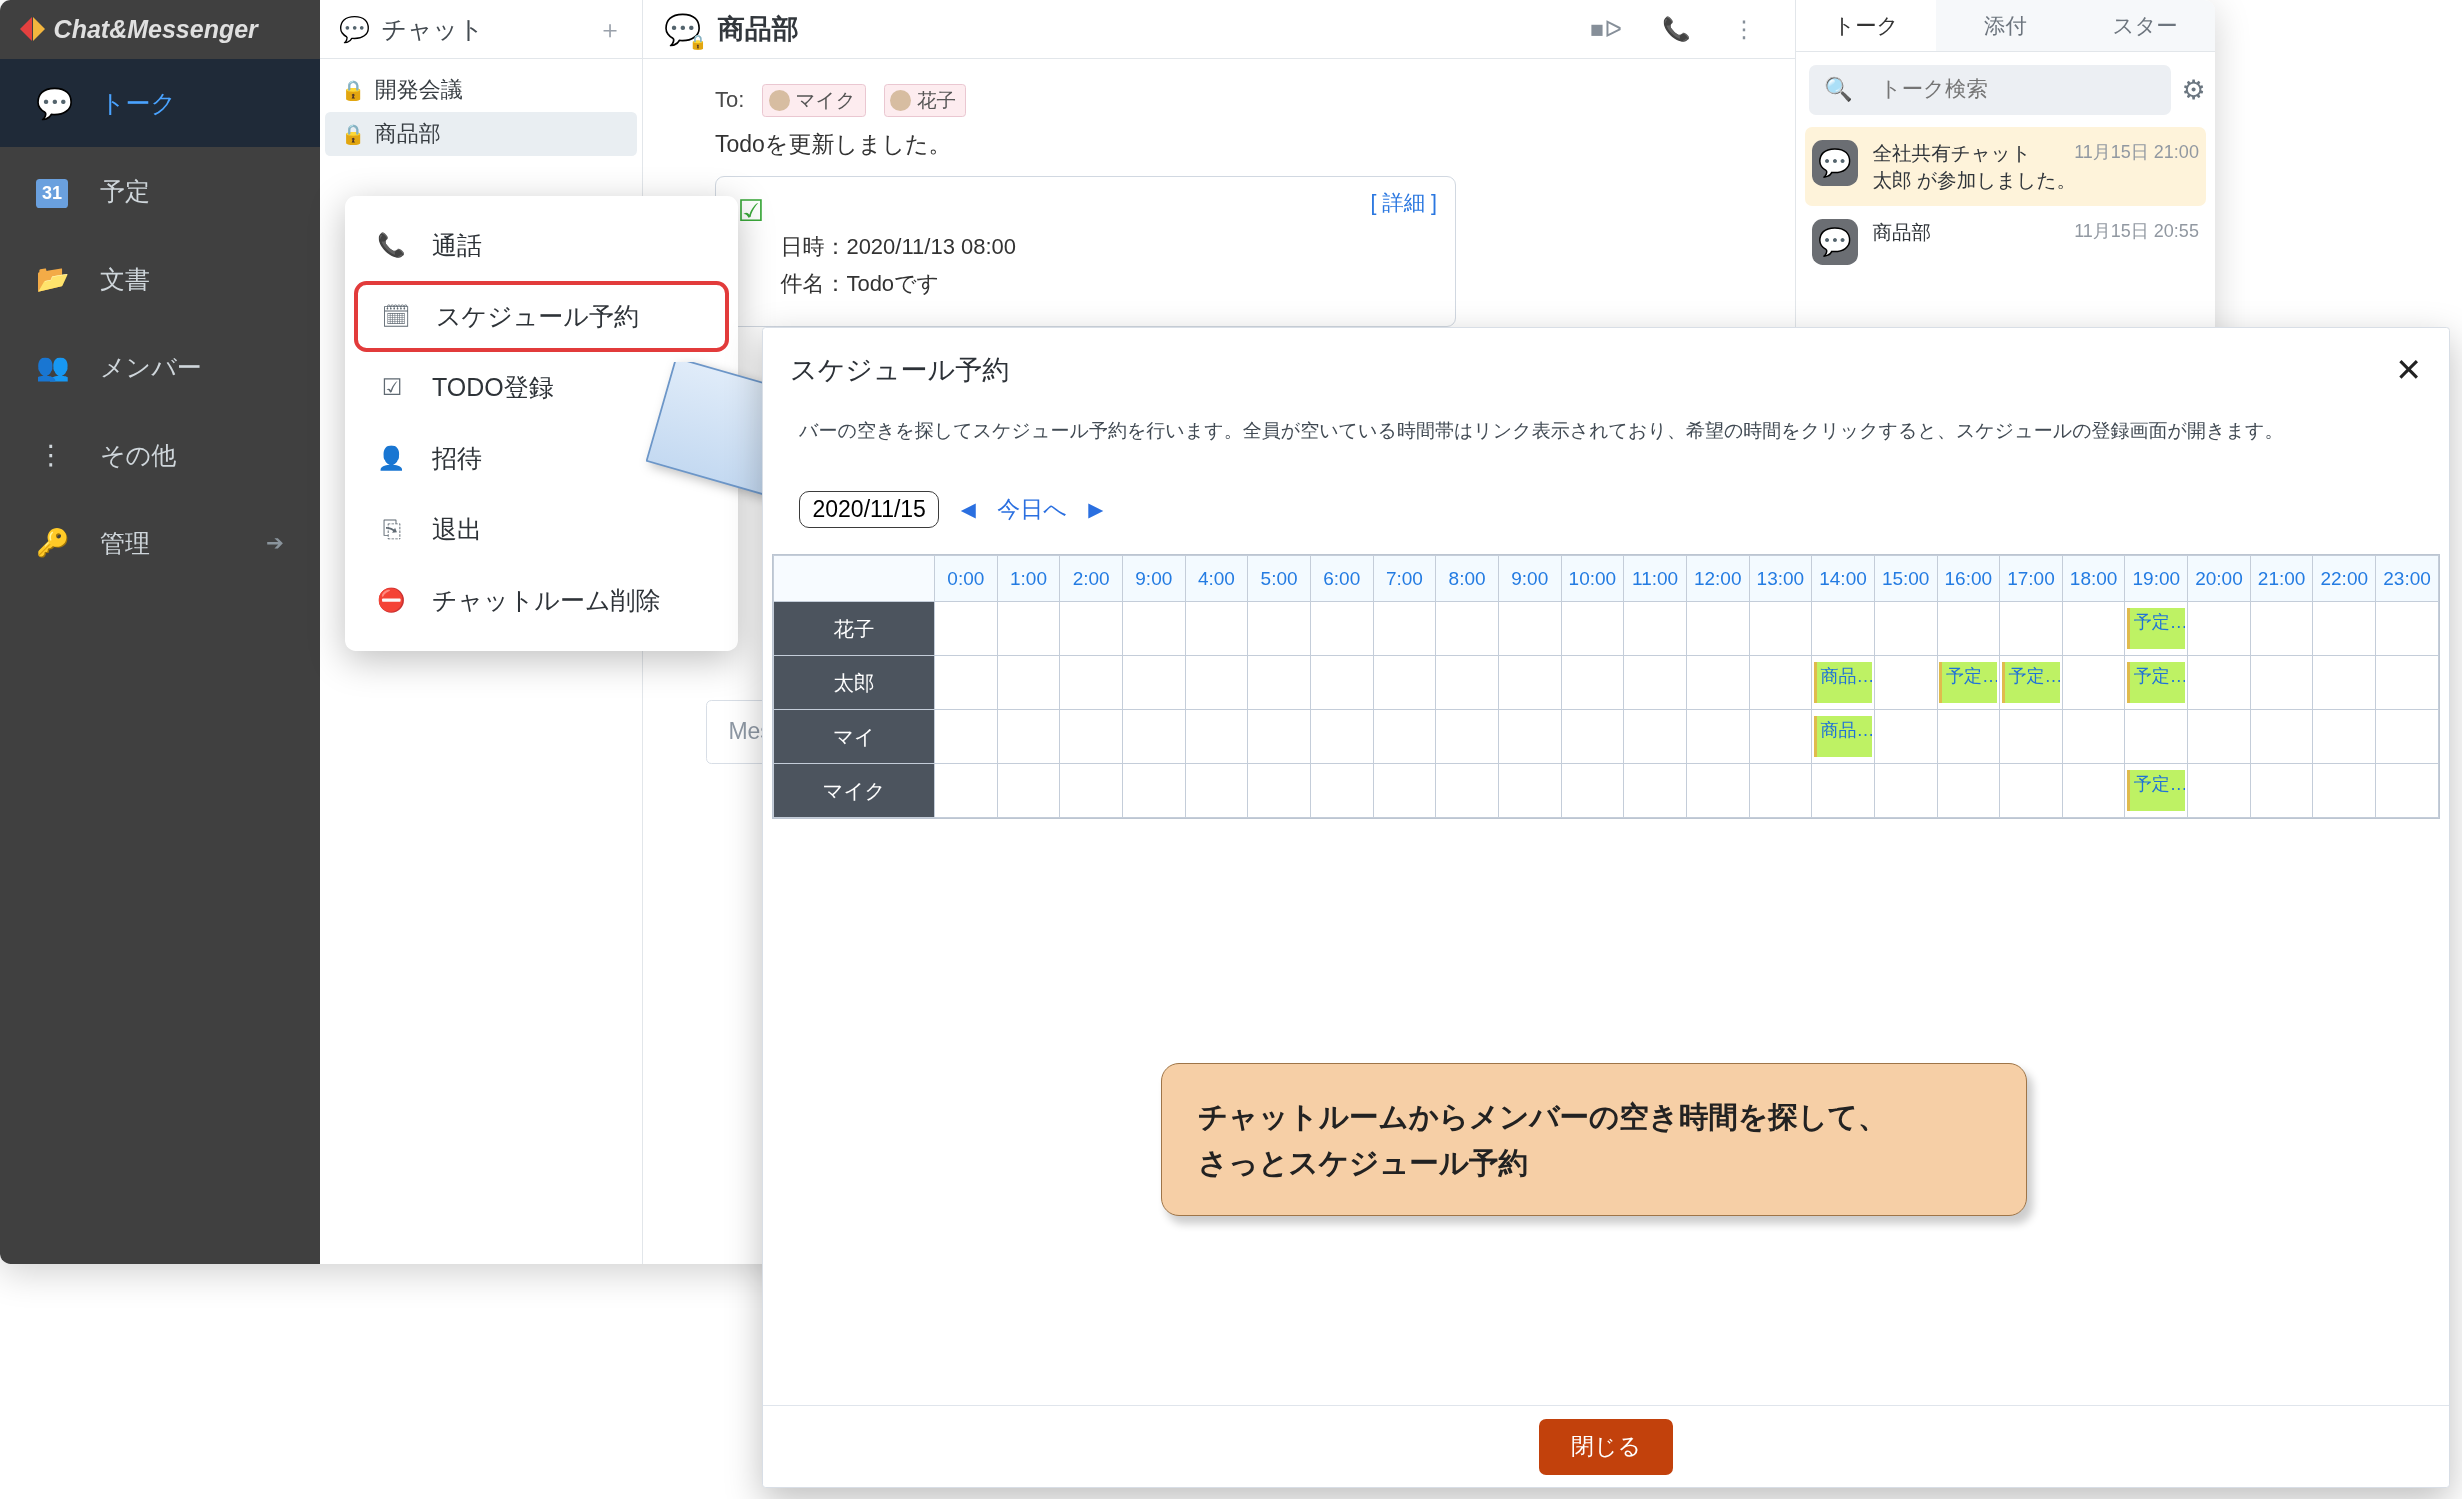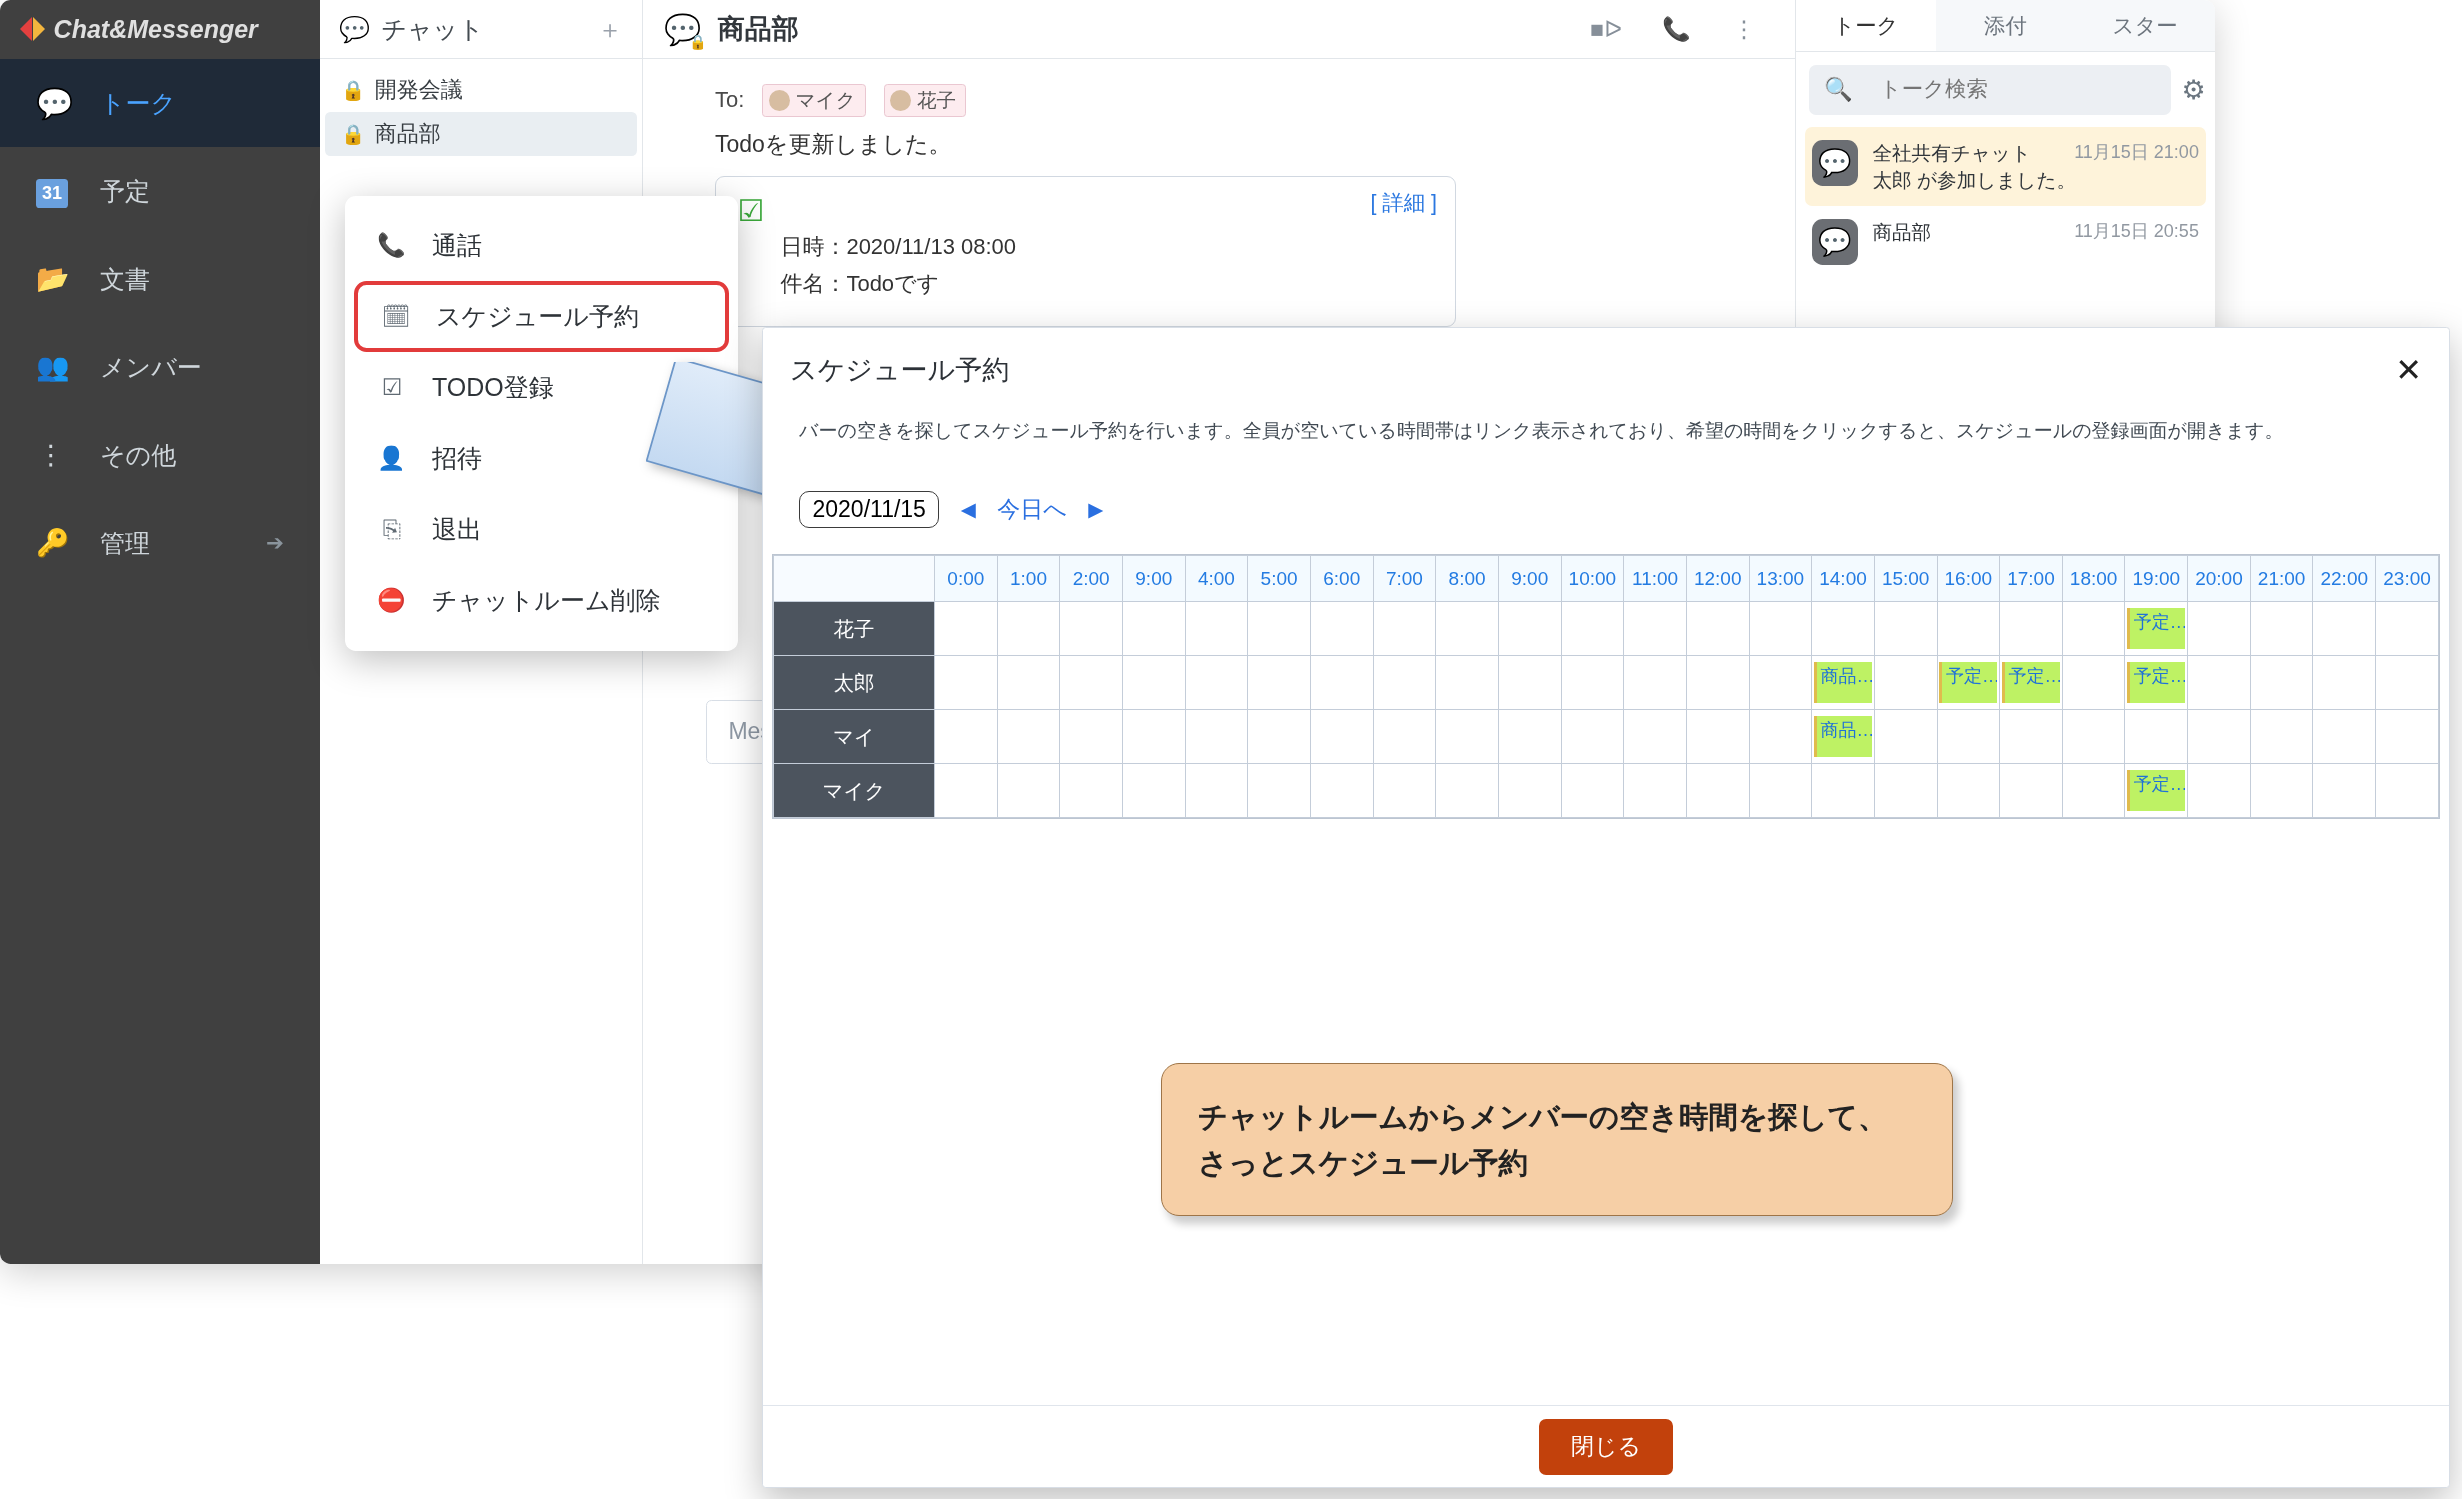--- a/index.html
+++ b/index.html
@@ -175,21 +175,21 @@
     table.grid { border-collapse:collapse; width:100%; table-layout:fixed;}
     table.grid th, table.grid td { border:0.9px solid #c4cdd9; height:54px; overflow:hidden; text-align:center;}
     table.grid thead th { background:#f3faff; font-size:19px; color:#237be2; font-weight:400; height:46px; cursor:pointer;}
     table.grid thead th.namecol { background:#f7fbff; color:#555;}
     table.grid td.namecol, table.grid th.namecol { background:#4c545e; color:#fff; font-size:20.5px; width:161px;}
     table.grid thead th:first-child { width:161px;}
     .evt { height:41px; background:#bef264; margin:5.4px 1.8px; border-left:3.6px solid #e0bb4d; color:#1f72d8; font-size:18px; text-align:left; padding:1.8px 3.6px; white-space:nowrap; overflow:hidden;}
 
     .info-bubble {
       position:absolute; top:1063px; left:1161px;
-      width:792px; padding:30px 36px;
+      width:866px; padding:30px 36px;
       background:#f6cfa6; border:1.8px solid #9e7548; border-radius:18px;
       box-shadow: 5.4px 7.1px 9px rgba(0,0,0,.2);
       font-size:29.5px; font-weight:700; color:#222; line-height:1.55;
     }
 
     .modal-footer {
       margin-top:auto; height:82px; border-top:0.9px solid #e0e5ec;
       display:flex; align-items:center; justify-content:center;
     }
     .modal-footer .close-btn {

